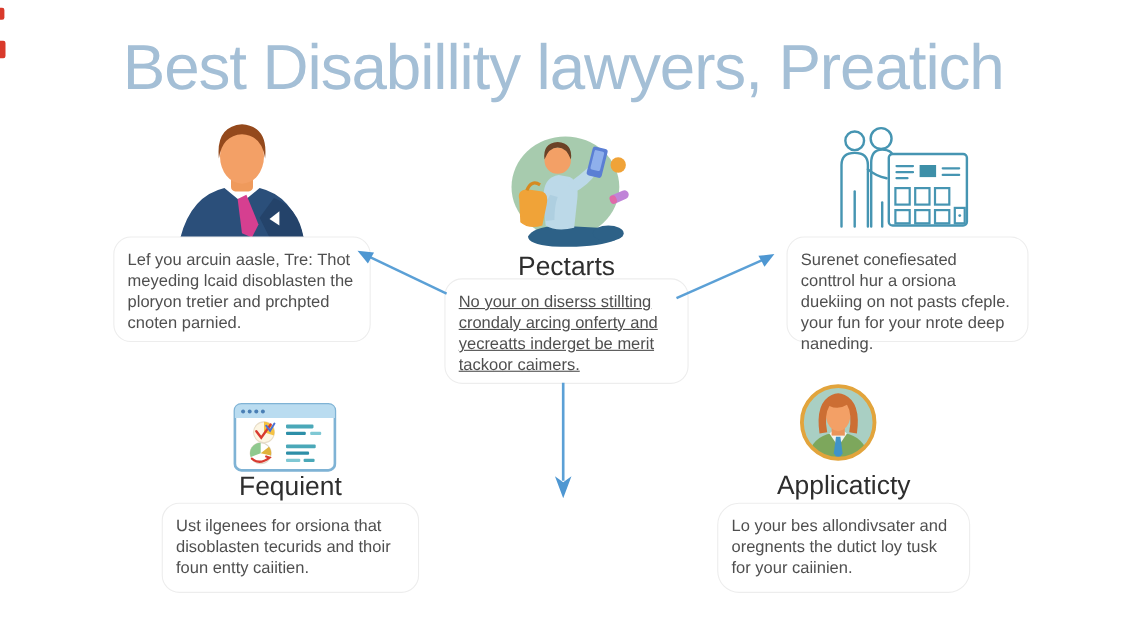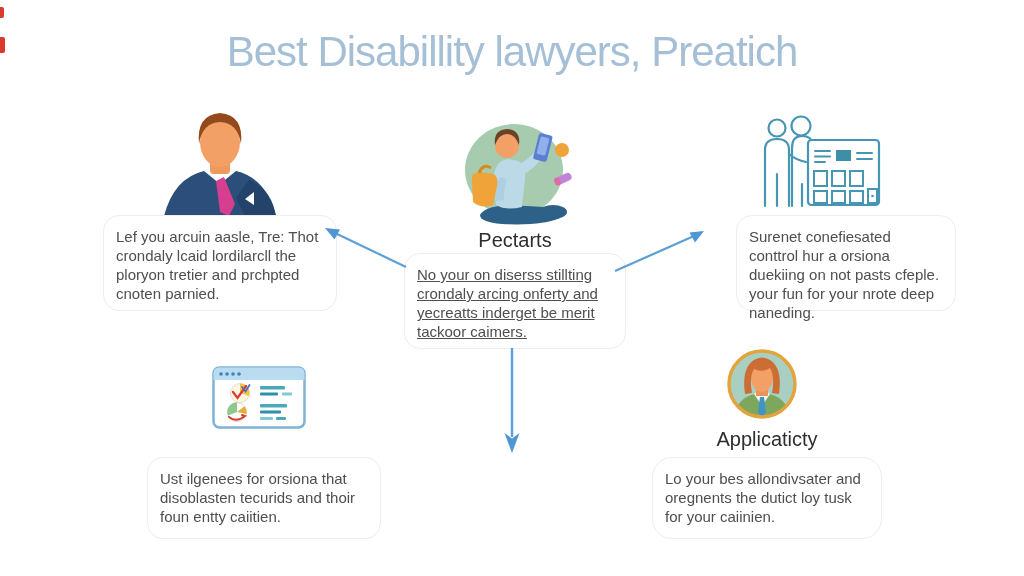--- a/index.html
+++ b/index.html
@@ -7,21 +7,21 @@
     width: 1024px; height: 576px;
     background: #ffffff;
     font-family: "Liberation Sans", sans-serif;
     overflow: hidden;
   }
   .canvas { position: relative; width: 1024px; height: 576px; background: #fff; }
 
   .title {
     position: absolute; top: 28px; left: 0; width: 100%;
     margin: 0; text-align: center;
-    font-size: 42px; font-weight: 400; letter-spacing: -1px;
+    font-size: 58px; font-weight: 400; letter-spacing: -1px;
     color: #a4bfd6;
   }
 
   .edge-mark { position: absolute; left: 0; background: #d93a2b; border-radius: 0 2px 2px 0; }
   .edge-mark.m1 { top: 7px;  width: 4px; height: 11px; }
   .edge-mark.m2 { top: 37px; width: 5px; height: 16px; }
 
   .icon { position: absolute; }
   .icon svg { display: block; width: 100%; height: 100%; }
   .icon-businessman { left: 150px; top: 104px; width: 140px; height: 112px; }
@@ -32,27 +32,27 @@
 
   .card {
     position: absolute; box-sizing: border-box;
     background: #fff; border: 1px solid #ededed; border-radius: 16px;
     padding: 11px 12px;
     font-size: 15px; line-height: 19px; color: #4f4f4f;
   }
   .card p { margin: 0; }
   .card-tl     { left: 103px; top: 215px; width: 234px; height: 96px; }
   .card-center { left: 404px; top: 253px; width: 222px; height: 96px; text-decoration: underline; }
-  .card-tr     { left: 736px; top: 215px; width: 220px; height: 96px; }
+  .card-tr     { left: 715px; top: 215px; width: 220px; height: 96px; }
   .card-bl     { left: 147px; top: 457px; width: 234px; height: 82px; }
   .card-br     { left: 652px; top: 457px; width: 230px; height: 82px; border-radius: 20px; }
 
   .label {
     position: absolute; text-align: center;
-    font-size: 20px; font-weight: 500; color: #2e2e2e;
+    font-size: 24px; font-weight: 500; color: #2e2e2e;
   }
   .label-center { left: 404px; top: 229px; width: 222px; }
   .label-bl     { left: 147px; top: 429px; width: 234px; }
   .label-br     { left: 652px; top: 428px; width: 230px; }
 
   .arrow { position: absolute; }
   .arrow svg { display: block; width: 100%; height: 100%; }
   .arrow-left  { left: 318px; top: 219px; width: 92px;  height: 52px;  }
   .arrow-right { left: 608px; top: 219px; width: 102px; height: 58px;  }
   .arrow-down  { left: 498px; top: 345px; width: 28px;  height: 112px; }
@@ -72,21 +72,21 @@
       <rect x="60" y="50" width="20" height="20" rx="4" fill="#ef9a5c"></rect>
       <ellipse cx="70" cy="38" rx="20" ry="25" fill="#f3a066"></ellipse>
       <path d="M49 40 Q46 11 70 9 Q94 11 91 40 Q88 19 70 18 Q52 19 49 40 Z" fill="#94491c"></path>
       <path d="M14 112 Q24 74 54 67 L70 80 L86 67 Q116 74 126 112 Z" fill="#2b4f7a"></path>
       <path d="M95 112 L126 112 Q121 84 99 76 L86 94 Z" fill="#24436a"></path>
       <path d="M95 95 L104 88 L104 101 Z" fill="#ffffff"></path>
       <path d="M66 77 L74 73 L85 100 L79 112 L70 108 Z" fill="#d63f90"></path>
     </svg>
   </div>
   <div class="card card-tl">
-    <p>Lef you arcuin aasle, Tre: Thot crondaly lcaid lordilarcll the ploryon tretier and prchpted cnoten parnied.</p>
+    <p>Lef you arcuin aasle, Tre: Thot meyeding lcaid disoblasten the ploryon tretier and prchpted cnoten parnied.</p>
   </div>
 
   <div class="icon icon-person">
     <svg viewBox="0 0 128 113" xmlns="http://www.w3.org/2000/svg">
       <ellipse cx="64" cy="53" rx="49" ry="46" fill="#a7cbae"></ellipse>
       <path d="M30 98 Q34 90 56 88 L94 90 Q114 94 110 101 Q92 109 52 107 Q30 105 30 98 Z" fill="#2d6187"></path>
       <ellipse cx="103" cy="95" rx="14" ry="7" fill="#2d6187"></ellipse>
       <path d="M44 62 Q44 44 58 42 L68 44 Q76 48 75 62 L72 90 Q56 94 46 88 Z" fill="#bcd9e8"></path>
       <path d="M66 50 Q78 42 86 34 L92 41 Q84 52 72 58 Z" fill="#bcd9e8"></path>
       <rect x="86" y="17" width="14" height="27" rx="2.5" fill="#5b7fd4" transform="rotate(14 93 30)"></rect>
@@ -182,20 +182,21 @@
         <rect x="48" y="20" width="25" height="3.5" rx="1"></rect>
         <rect x="48" y="26.5" width="18" height="3" rx="1" fill="#2d8fa8"></rect>
         <rect x="70" y="26.5" width="10" height="3" rx="1" fill="#7fc8d4"></rect>
         <rect x="48" y="38" width="27" height="3.5" rx="1"></rect>
         <rect x="48" y="44.5" width="21" height="3" rx="1" fill="#2d8fa8"></rect>
         <rect x="48" y="51" width="13" height="3" rx="1" fill="#7fc8d4"></rect>
         <rect x="64" y="51" width="10" height="3" rx="1"></rect>
       </g>
     </svg>
   </div>
+  <div class="label label-bl">Fequient</div>
   <div class="card card-bl">
     <p>Ust ilgenees for orsiona that disoblasten tecurids and thoir foun entty caiitien.</p>
   </div>
 
   <div class="icon icon-avatar">
     <svg viewBox="0 0 72 72" xmlns="http://www.w3.org/2000/svg">
       <defs>
         <clipPath id="avclip">
             <circle cx="36" cy="36" r="33"></circle>
           </clipPath>

